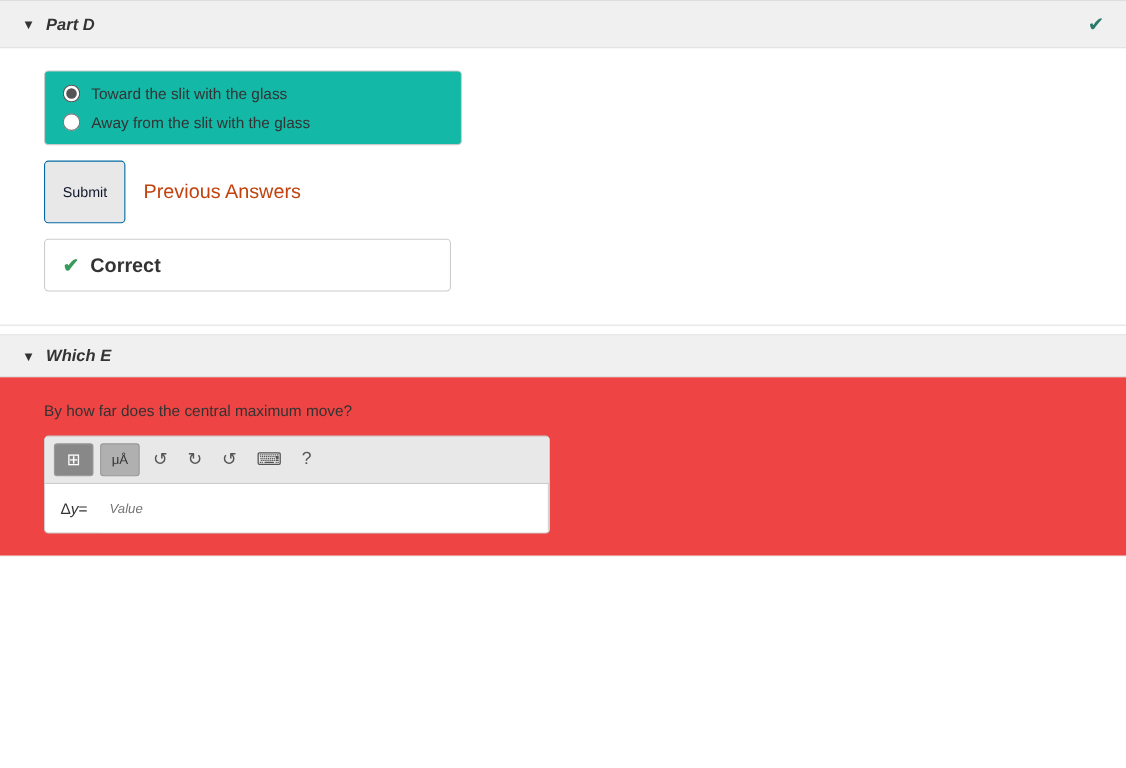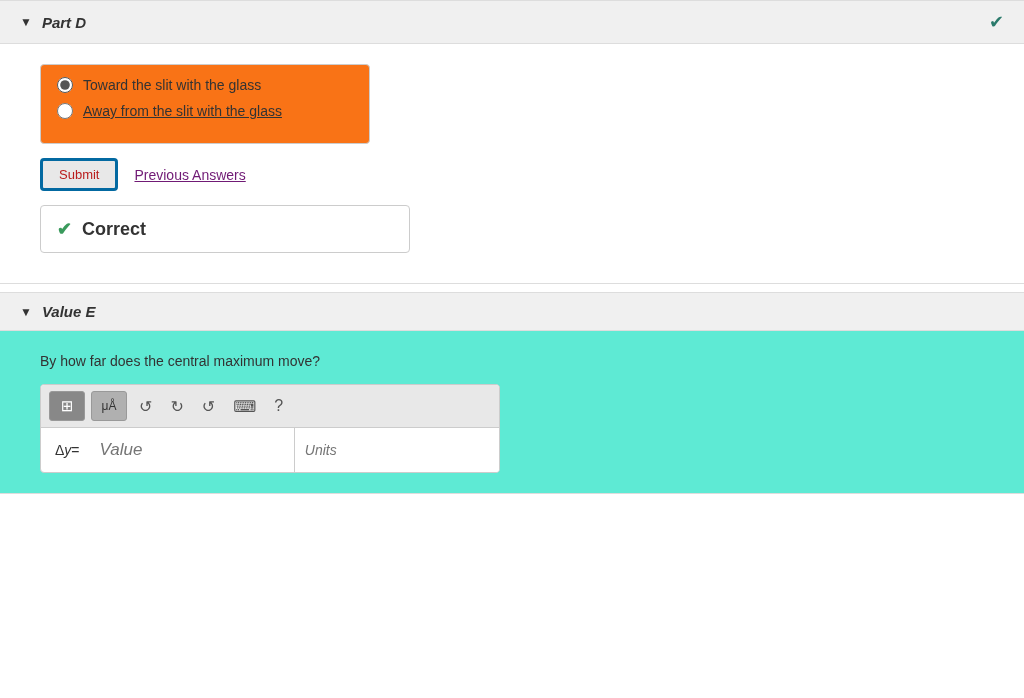--- a/index.html
+++ b/index.html
@@ -66,65 +66,63 @@
       font-weight: bold;
       font-size: 14px;
       margin-bottom: 16px;
     }
 
     .answer-box {
       border: 1px solid #ccc;
       border-radius: 4px;
       padding: 12px 16px;
       margin-bottom: 14px;
-      background: #f97316;
-      width: 330px;
+      background: #14b8a6;
+      width: 380px;
     }
 
     .radio-option {
       display: flex;
       align-items: center;
       gap: 10px;
       margin-bottom: 10px;
       font-size: 14px;
     }
 
     .radio-option:last-child {
-      margin-bottom: 12px;
-      text-decoration: underline;
+      margin-bottom: 0;
     }
 
     .radio-input {
       width: 16px;
       height: 16px;
       accent-color: #555;
       cursor: pointer;
     }
 
     .button-row {
       display: flex;
       align-items: center;
       gap: 16px;
       margin-bottom: 14px;
     }
 
     .submit-btn {
       background: #e8e8e8;
-      border: 3px solid #0369a1;
+      border: 1px solid #0369a1;
       border-radius: 4px;
-      padding: 6px 16px;
+      padding: 20px 16px;
       font-size: 13px;
-      color: #b91c1c;
+      color: #0f172a;
       cursor: default;
     }
 
     .prev-answers-link {
-      color: #701a75;
-      text-decoration: underline;
-      font-size: 14px;
+      color: #c2410c;
+      font-size: 18px;
       cursor: pointer;
       background: none;
       border: none;
       font-family: inherit;
     }
 
     .correct-box {
       border: 1px solid #ccc;
       border-radius: 4px;
       padding: 12px 16px;
@@ -142,21 +140,21 @@
     }
 
     .correct-text {
       font-weight: bold;
       font-size: 18px;
     }
 
     
     .part-e-content {
       padding: 20px 40px 20px 40px;
-      background: #5eead4;
+      background: #ef4444;
     }
 
     
     .math-input-container {
       border: 1px solid #ccc;
       border-radius: 4px;
       width: 460px;
       background: #fff;
       overflow: hidden;
     }
@@ -215,21 +213,21 @@
       display: flex;
       align-items: center;
       white-space: nowrap;
     }
 
     .value-input {
       flex: 1;
       border: none;
       border-right: 1px solid #ccc;
       padding: 12px 10px;
-      font-size: 17px;
+      font-size: 12px;
       font-style: italic;
       color: #aaa;
       outline: none;
       min-width: 0;
     }
 
     .units-input {
       flex: 1;
       border: none;
       padding: 12px 10px;
@@ -279,21 +277,21 @@
       <span class="correct-check">✔</span>
       <span class="correct-text">Correct</span>
     </div>
   </div>
 </div>
 
 <div class="part-section" style="margin-top: 8px;">
   <div class="part-header">
     <div class="part-header-left">
       <span class="chevron-icon">▼</span>
-      <span class="part-title">Value E</span>
+      <span class="part-title">Which E</span>
     </div>
   </div>
 
   <div class="part-e-content">
     <p class="question-text">By how far does the central maximum move?</p>
 
     <div class="math-input-container">
 
       <div class="math-toolbar">
         <button class="toolbar-btn active" title="Grid">
@@ -315,17 +313,16 @@
           <span>⌨</span>
         </button>
         <button class="toolbar-icon-btn" title="Help">
           <span>?</span>
         </button>
       </div>
 
       <div class="math-input-row">
         <span class="delta-label">Δ<i>y</i> =</span>
         <input type="text" class="value-input" placeholder="Value" style="">
-        <input type="text" class="units-input" placeholder="Units" style="">
       </div>
     </div>
   </div>
 </div>
 
 </body></html>

